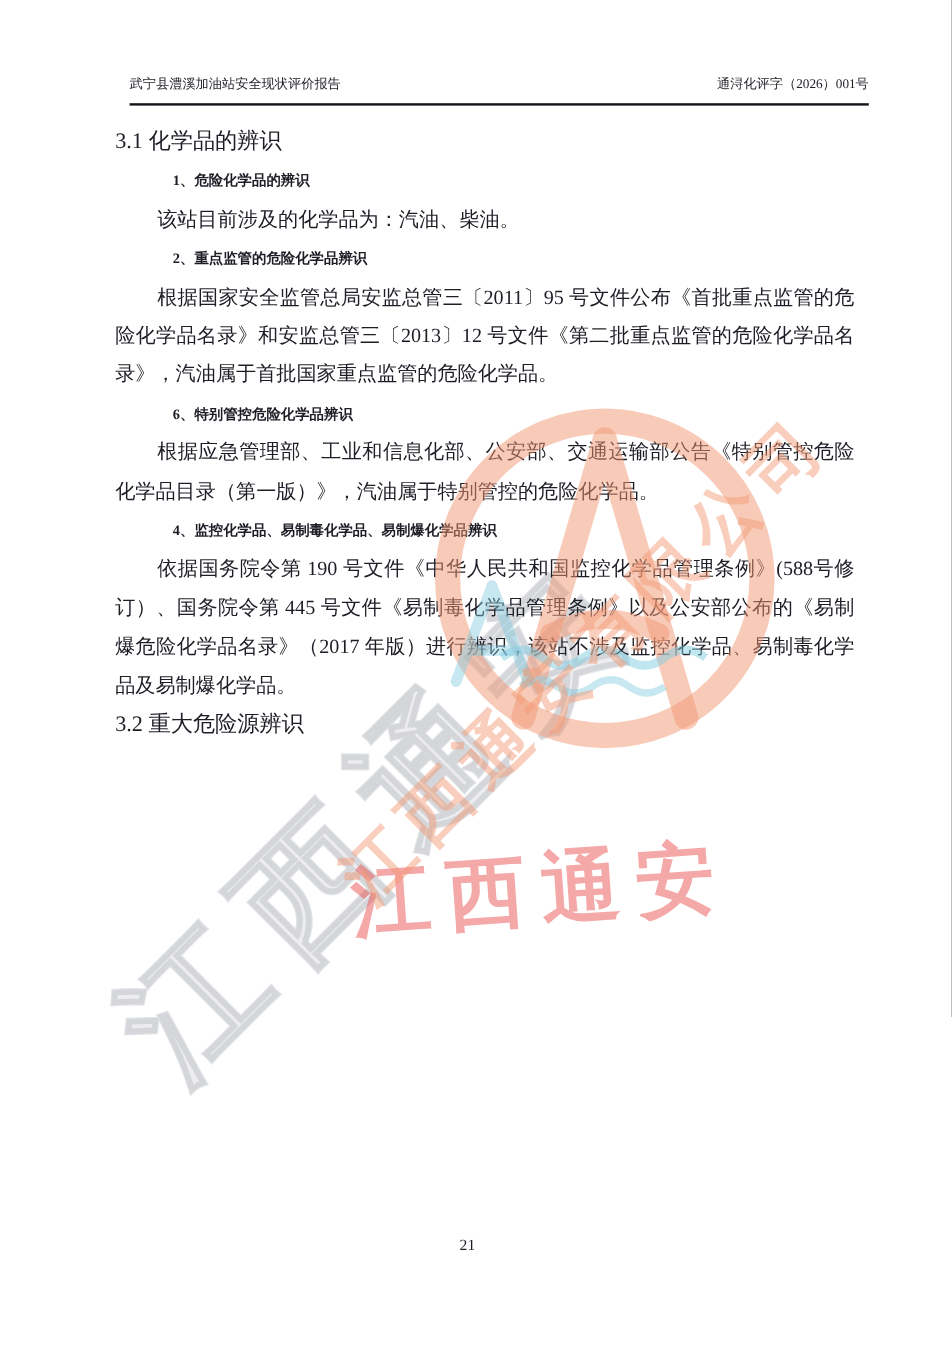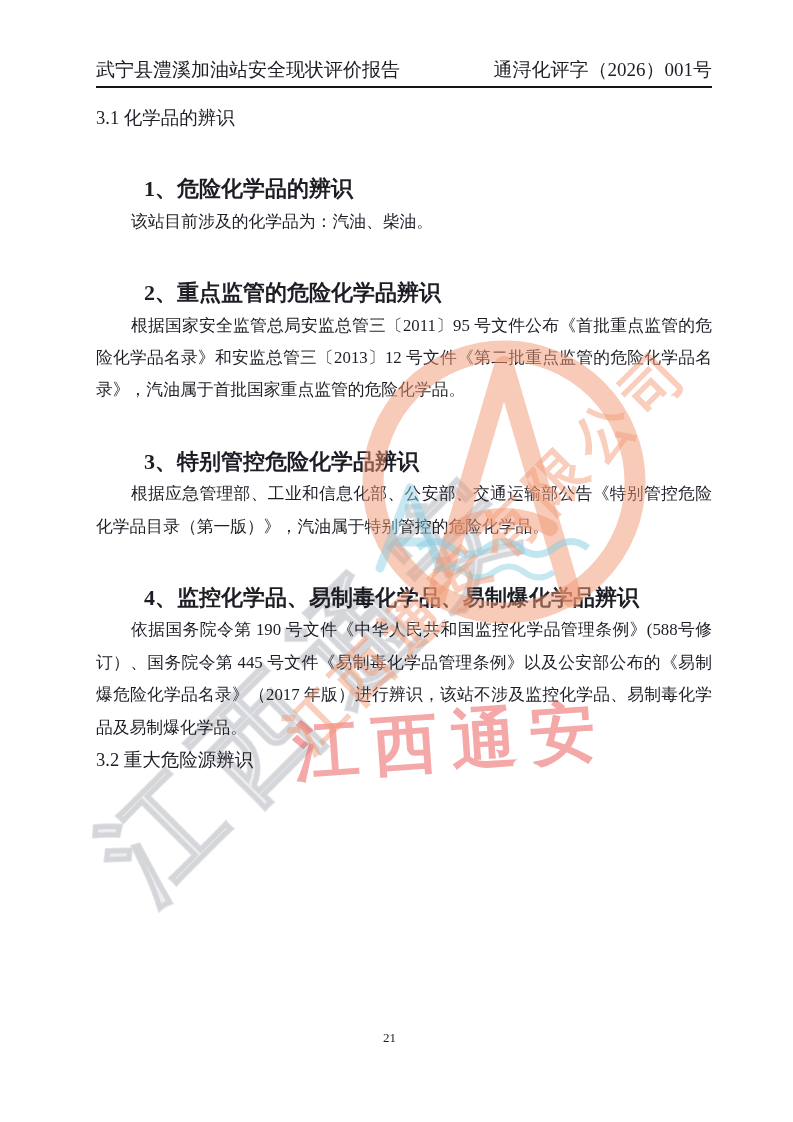--- a/index.html
+++ b/index.html
@@ -8,36 +8,36 @@
     position:relative;
     width:793px; height:1122px;
     margin:0 auto;
     background:#ffffff;
     font-family:"Liberation Serif","DejaVu Serif",serif;
     color:#1d1d26;
     overflow:hidden;
   }
   
   .hdr {
-    position:absolute; left:96px; top:61px; width:616px;
+    position:absolute; left:108px; top:61px; width:616px;
     display:flex; justify-content:space-between; align-items:flex-end;
-    font-size:19px; line-height:18px;
+    font-size:11px; line-height:18px;
     padding-bottom:7px;
     border-bottom:2px solid #14141c;
     z-index:2;
   }
   
   .doc {
     position:absolute; left:96px; top:102px; width:616px;
     font-size:16.8px; line-height:32.4px;
     text-align:justify;
     z-index:1;
   }
   .sec { font-weight:normal; font-size:18.5px; text-align:left; }
-  .sub { font-weight:bold; padding-left:48px; font-size:22px; text-align:left;margin-top:39px; }
+  .sub { font-weight:bold; padding-left:48px; font-size:12px; text-align:left; }
   .par { text-indent:35px; }
   
   .ftr {
     position:absolute; left:0; right:14px; top:1030px;
     text-align:center; font-size:13px; z-index:1;
   }
   
   .wm { pointer-events:none; position:absolute; font-family:"Liberation Sans","DejaVu Sans",sans-serif; white-space:nowrap; }
   .wm-outline {
     left:66px; top:822px;
@@ -76,21 +76,21 @@
     <span>武宁县澧溪加油站安全现状评价报告</span>
     <span>通浔化评字（2026）001号</span>
   </div>
 
   <div class="doc">
     <div class="sec">3.1 化学品的辨识</div>
     <div class="sub">1、危险化学品的辨识</div>
     <div class="par">该站目前涉及的化学品为：汽油、柴油。</div>
     <div class="sub">2、重点监管的危险化学品辨识</div>
     <div class="par">根据国家安全监管总局安监总管三〔2011〕95 号文件公布《首批重点监管的危险化学品名录》和安监总管三〔2013〕12 号文件《第二批重点监管的危险化学品名录》，汽油属于首批国家重点监管的危险化学品。</div>
-    <div class="sub">3、特别管控危险化学品辨识</div>
+    <div class="sub">6、特别管控危险化学品辨识</div>
     <div class="par">根据应急管理部、工业和信息化部、公安部、交通运输部公告《特别管控危险化学品目录（第一版）》，汽油属于特别管控的危险化学品。</div>
     <div class="sub">4、监控化学品、易制毒化学品、易制爆化学品辨识</div>
     <div class="par">依据国务院令第 190 号文件《中华人民共和国监控化学品管理条例》(588号修订）、国务院令第 445 号文件《易制毒化学品管理条例》以及公安部公布的《易制爆危险化学品名录》（2017 年版）进行辨识，该站不涉及监控化学品、易制毒化学品及易制爆化学品。</div>
     <div class="sec">3.2 重大危险源辨识</div>
   </div>
 
   <svg class="wm wm-stamp" viewBox="0 0 292 292" xmlns="http://www.w3.org/2000/svg">
     <circle cx="146" cy="146" r="131" fill="none" stroke="rgba(242,152,116,0.5)" stroke-width="21"></circle>
     <path d="M146 30 L78 262 M146 30 L214 262" fill="none" stroke="rgba(242,152,116,0.5)" stroke-width="20" stroke-linecap="round"></path>
     <path d="M100 192 Q146 168 192 192" fill="none" stroke="rgba(242,152,116,0.5)" stroke-width="16" stroke-linecap="round"></path>

